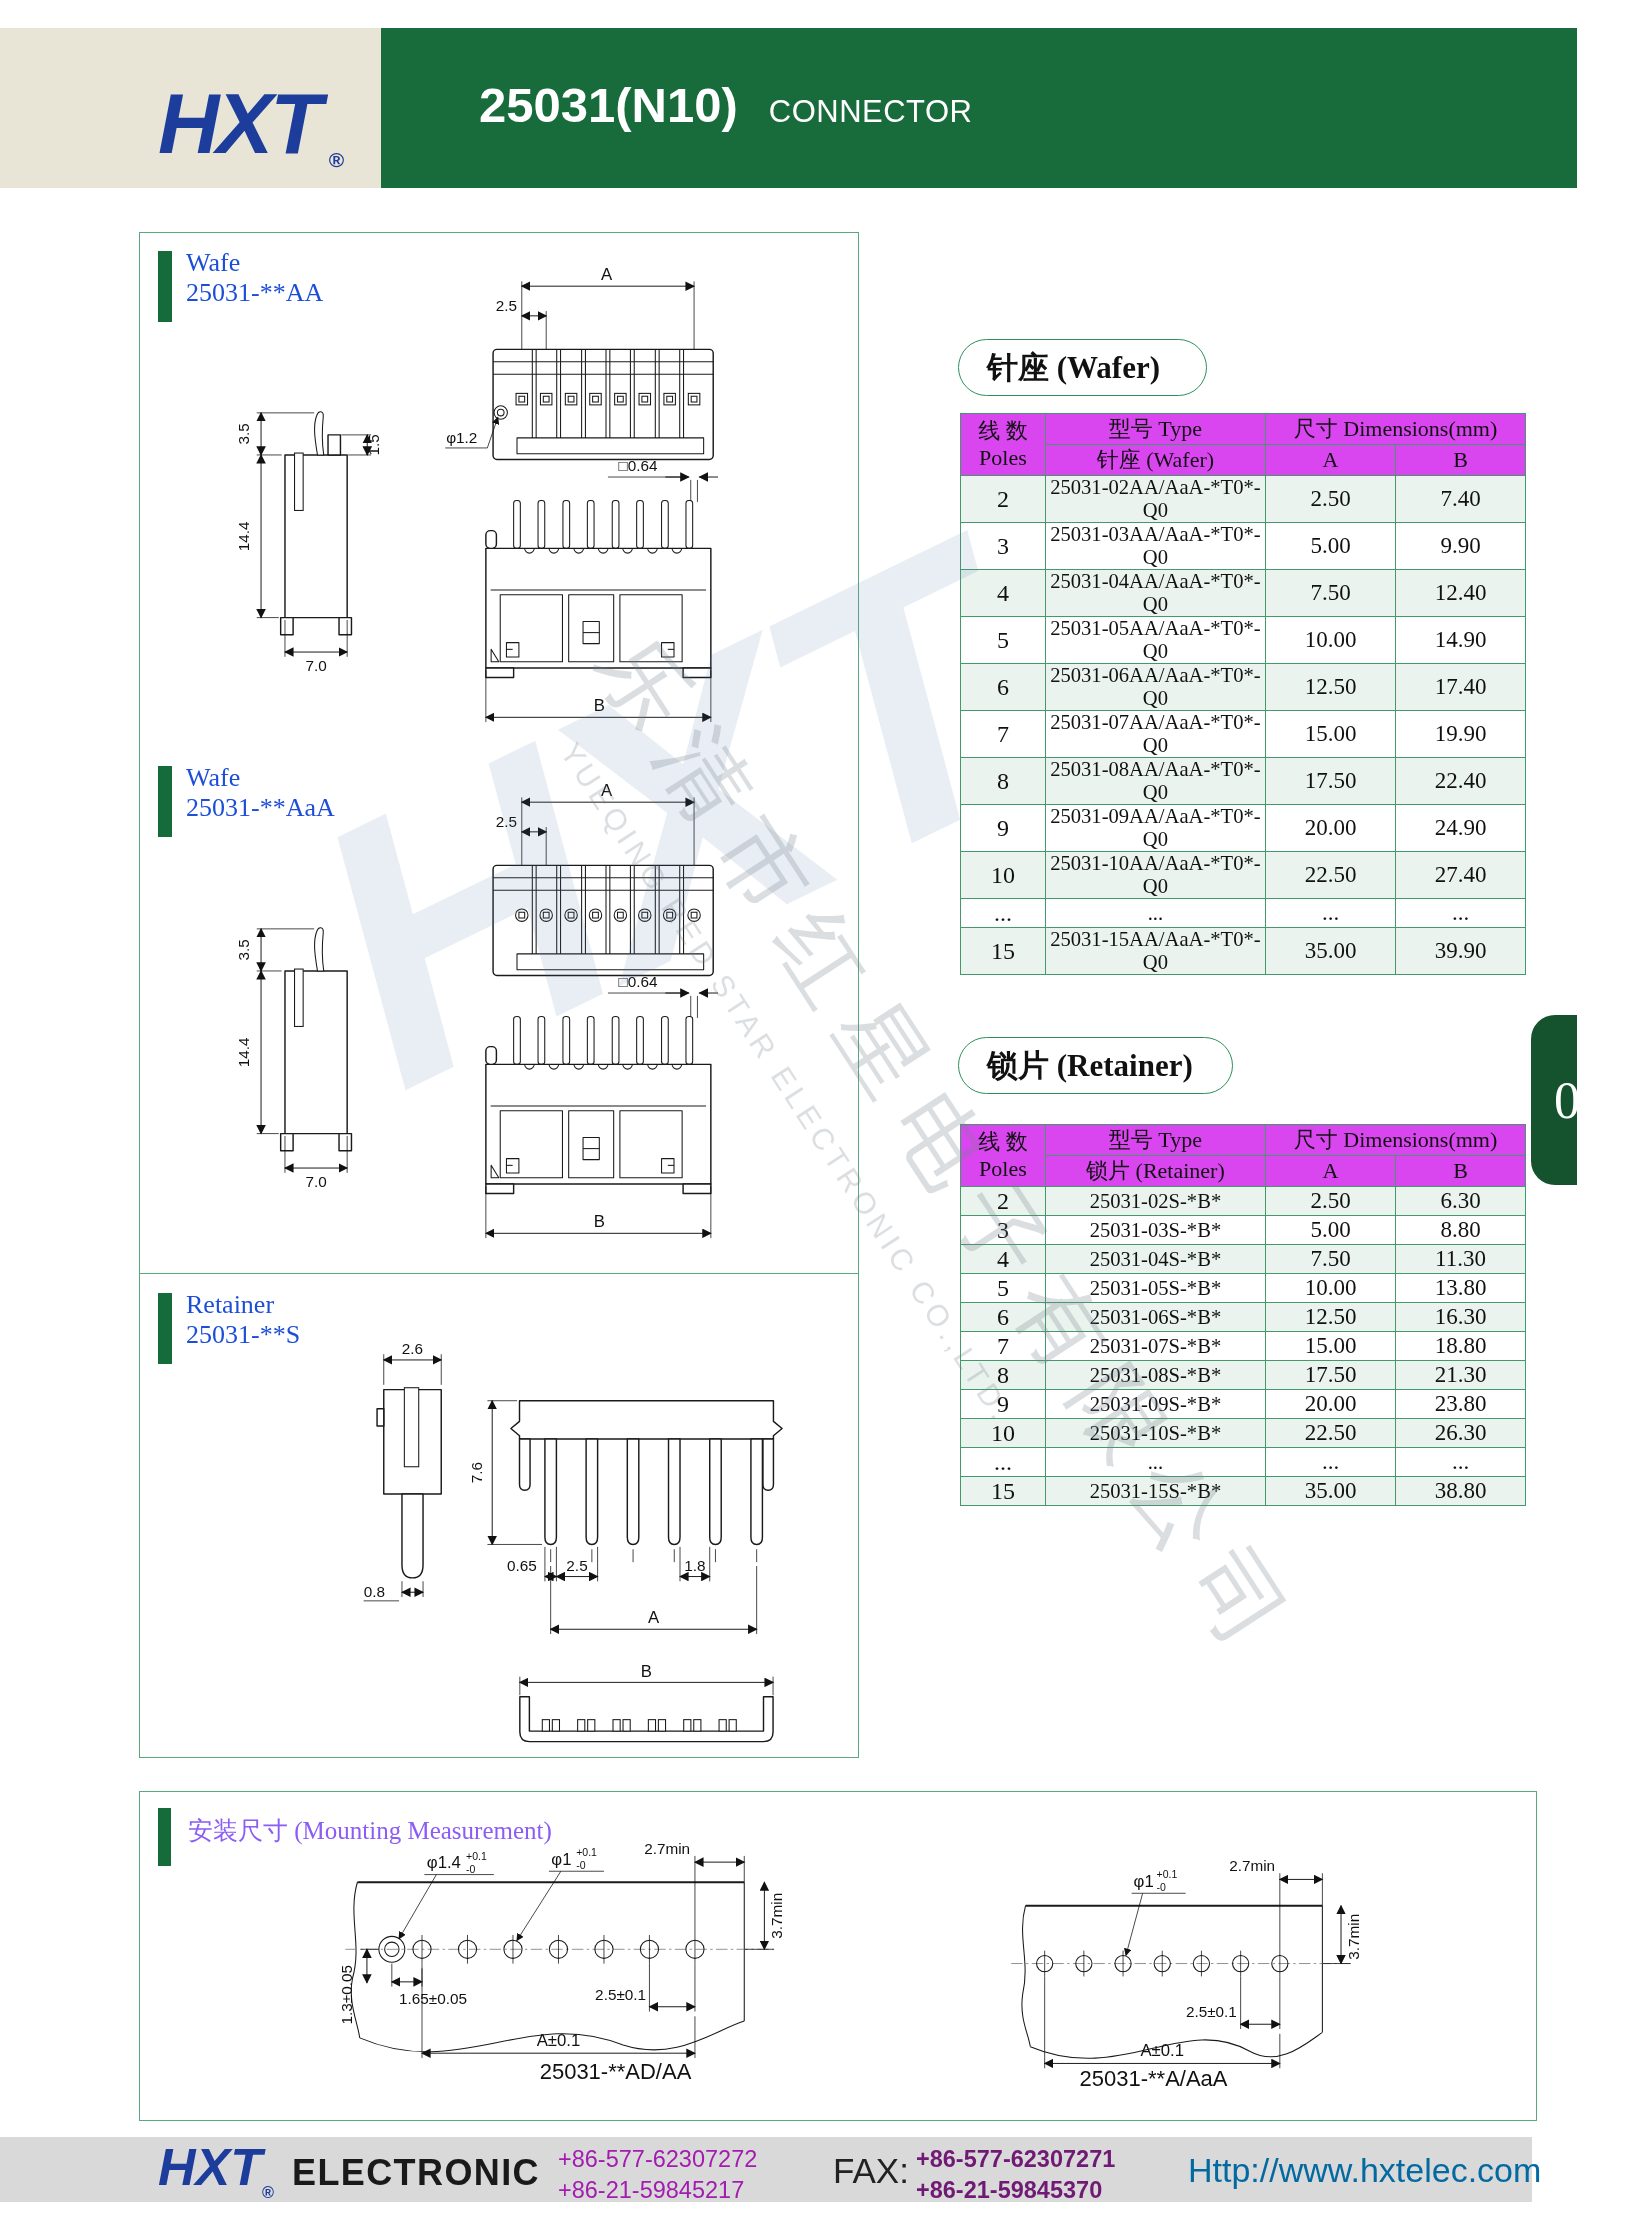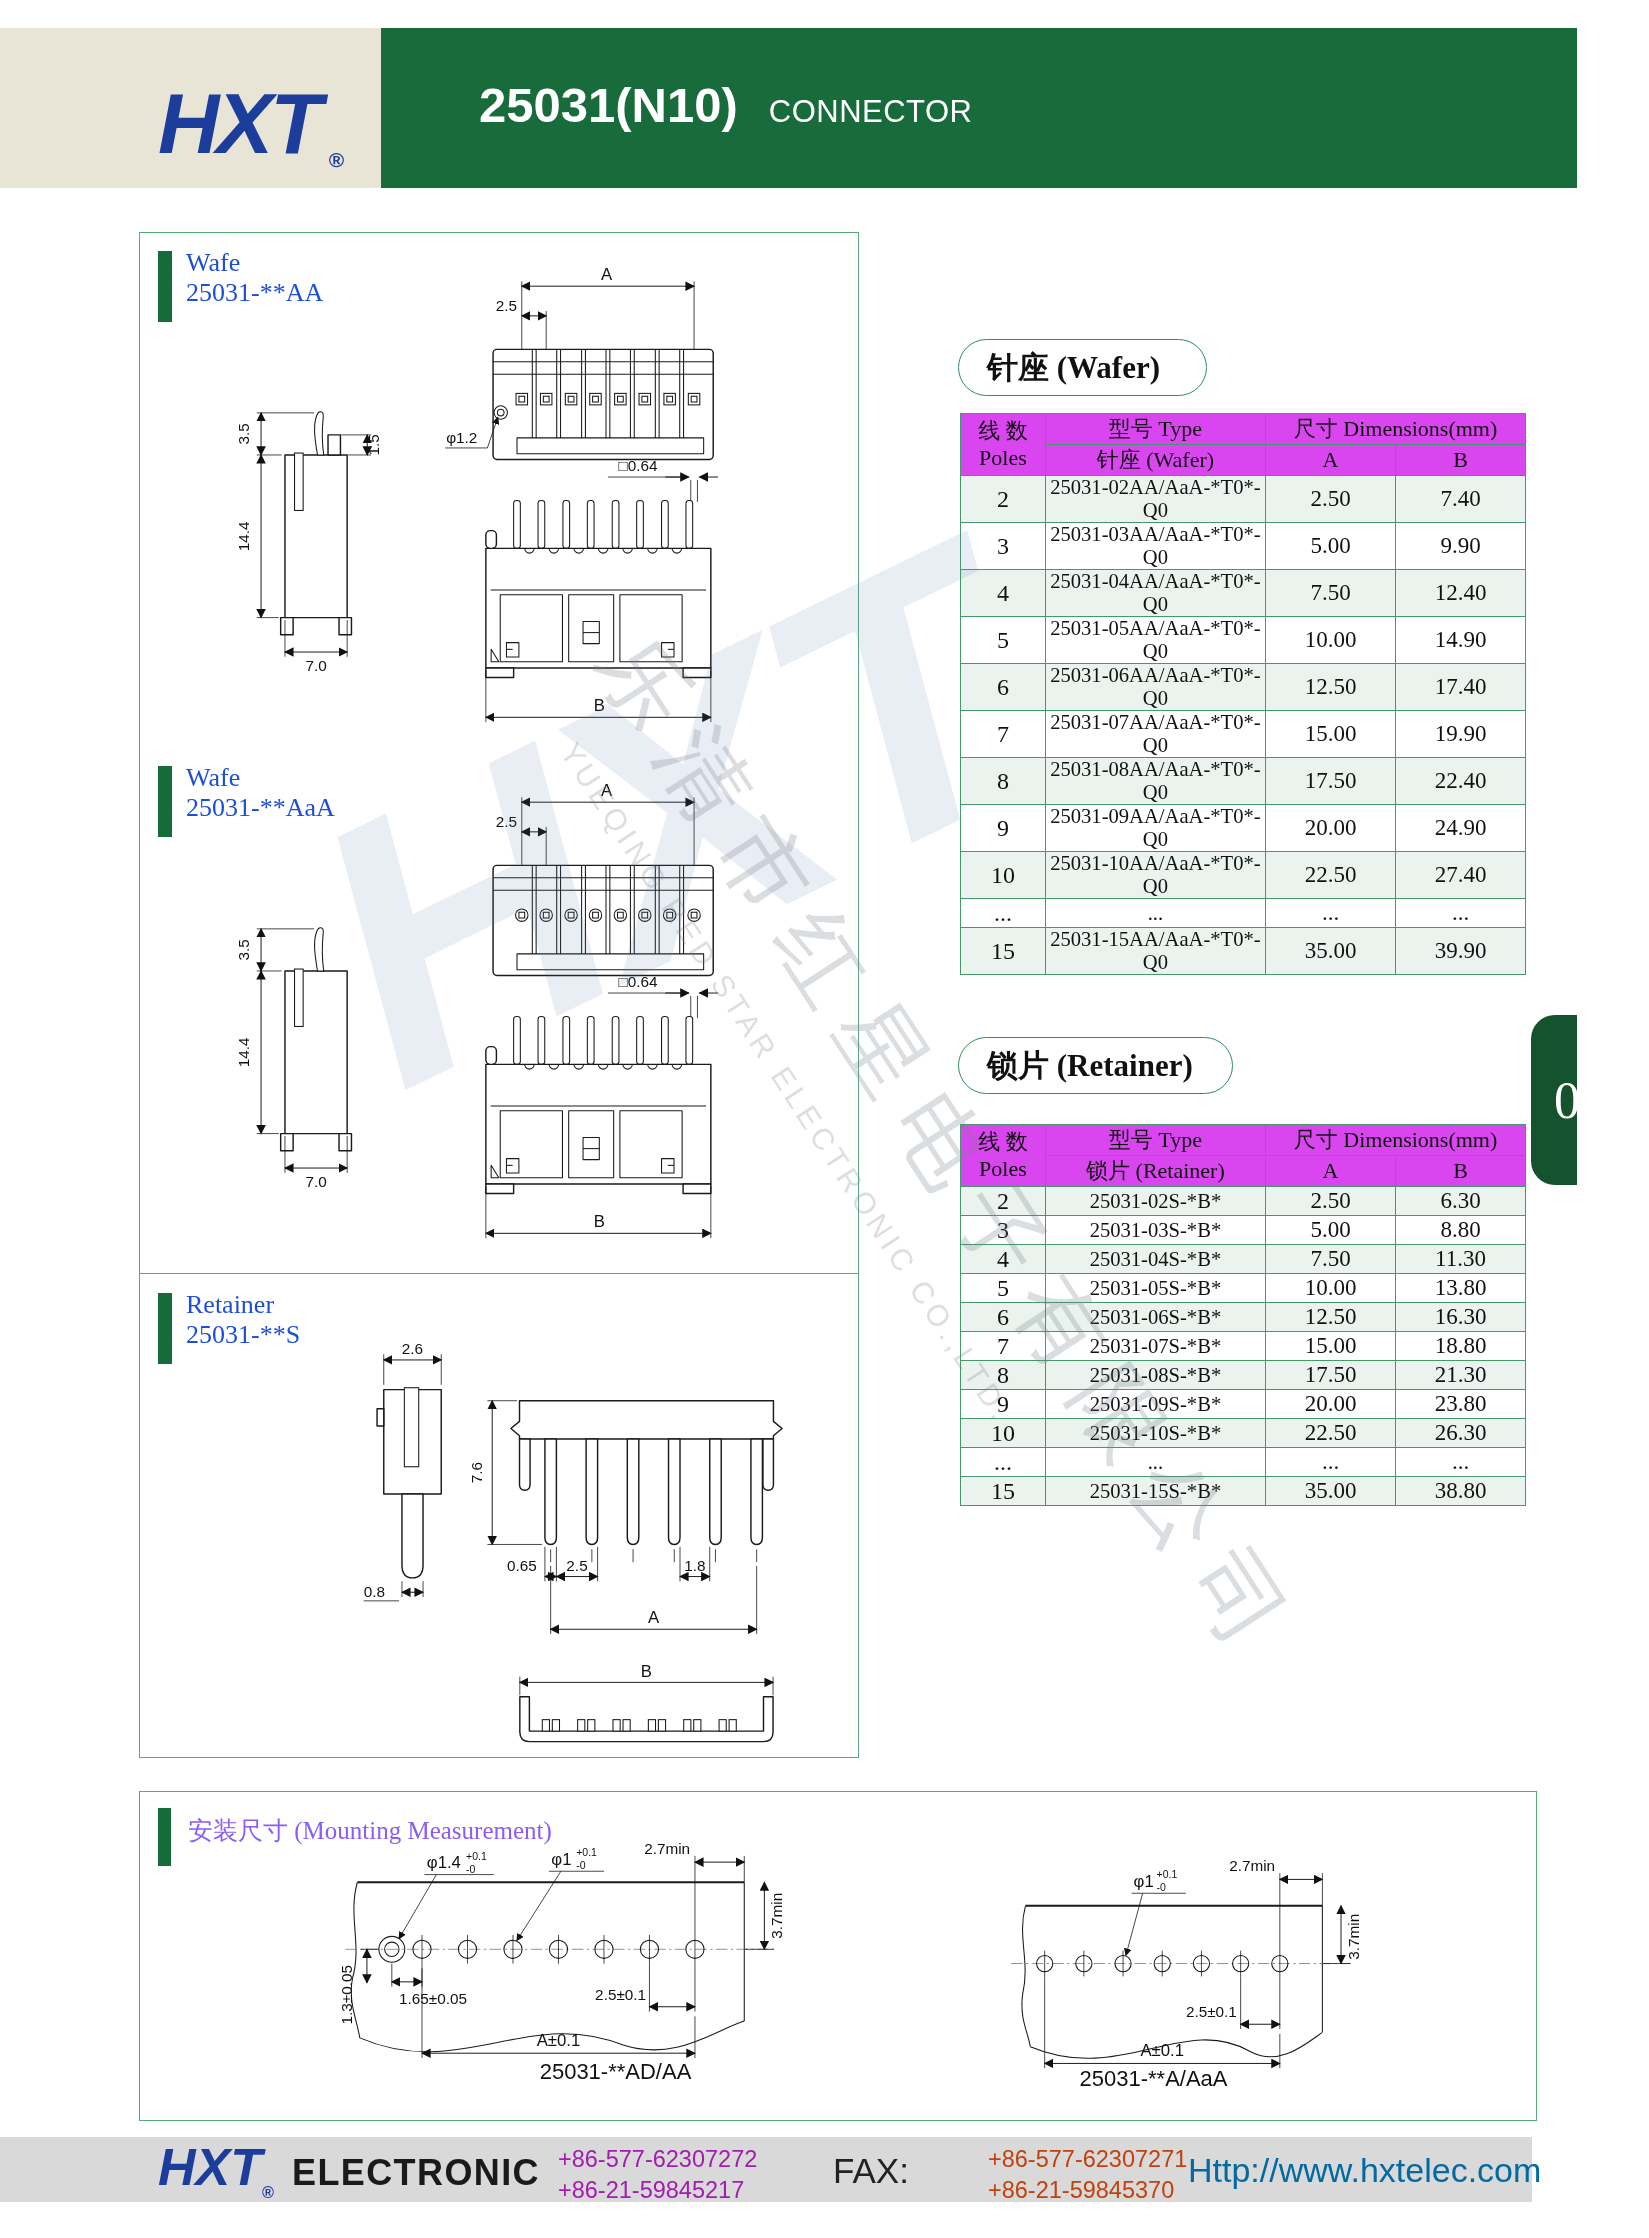--- a/index.html
+++ b/index.html
@@ -50,22 +50,22 @@
   .footer-bar{position:absolute;left:0;top:2137px;width:1532px;height:65px;background:#d9d9d9;}
   .f-logo{position:absolute;left:158px;top:2141px;font-family:"Liberation Sans","DejaVu Sans",sans-serif;
           font-style:italic;font-weight:900;font-size:52px;line-height:1;color:#1c3d9c;}
   .f-logo .reg{font-size:16.3px;font-style:normal;vertical-align:-13.4px;}
   .f-name{position:absolute;left:292px;top:2152px;font-family:"Liberation Sans","DejaVu Sans",sans-serif;
           font-weight:800;font-size:36px;color:#1a1a1a;letter-spacing:1.4px;}
   .f-tels{position:absolute;left:558px;top:2144px;font-family:"Liberation Sans","DejaVu Sans",sans-serif;
           font-size:23.5px;line-height:1.32;color:#a21caf;}
   .f-fax{position:absolute;left:833px;top:2151px;font-family:"Liberation Sans","DejaVu Sans",sans-serif;
          font-size:35px;color:#222;}
-  .f-faxnums{position:absolute;left:988px;top:2144px;font-family:"Liberation Sans","DejaVu Sans",sans-serif;
-         font-size:23.5px;line-height:1.32;color:#c2410c;}
+  .f-faxnums{position:absolute;left:916px;top:2144px;font-family:"Liberation Sans","DejaVu Sans",sans-serif;
+         font-size:23.5px;line-height:1.32;color:#701a75;font-weight:bold;}
   .f-url{position:absolute;left:1188px;top:2151px;font-family:"Liberation Sans","DejaVu Sans",sans-serif;
          font-size:34px;color:#0369a1;}
   
   .wm{position:absolute;pointer-events:none;white-space:nowrap;}
   .wm-hxt{left:306px;top:603px;font-family:"Liberation Sans","DejaVu Sans",sans-serif;font-style:italic;
           font-weight:900;font-size:374px;color:rgba(85,120,175,0.13);transform:rotate(-26deg);letter-spacing:-8.6px;}
   .wm-cn{left:670px;top:613px;font-size:89px;letter-spacing:20px;color:rgba(115,128,138,0.26);
          transform:rotate(57deg);transform-origin:0 0;}
   .wm-en{left:582px;top:737px;font-family:"Liberation Sans","DejaVu Sans",sans-serif;font-size:30px;
          letter-spacing:4.8px;color:rgba(115,128,138,0.25);transform:rotate(57deg);transform-origin:0 0;}

